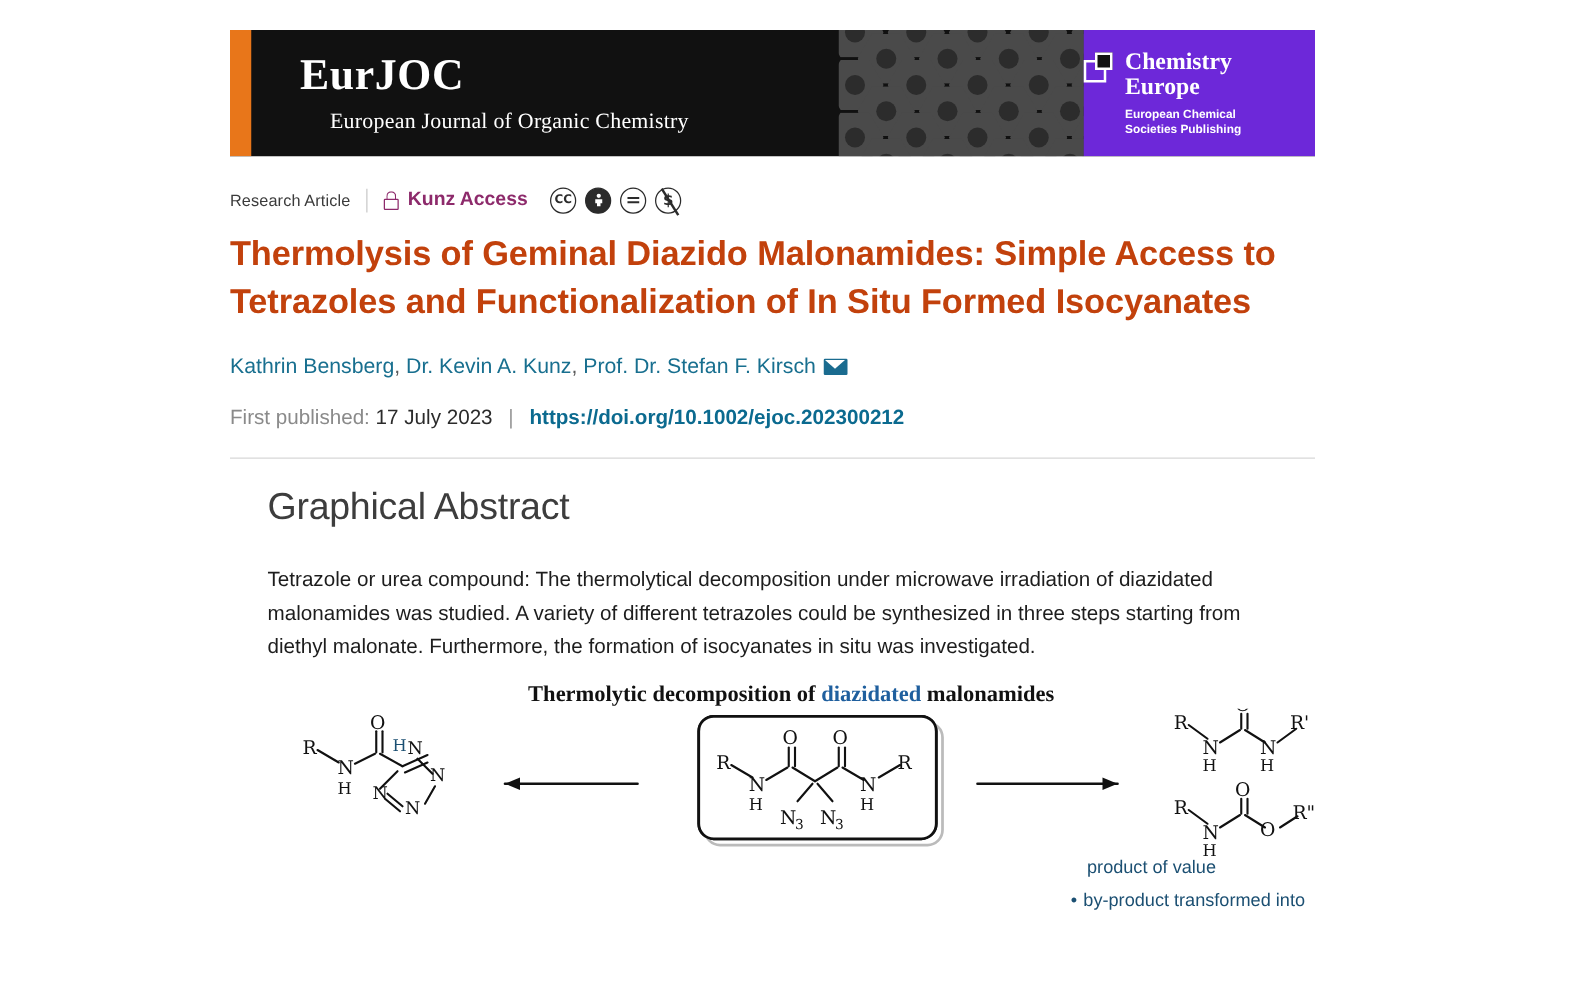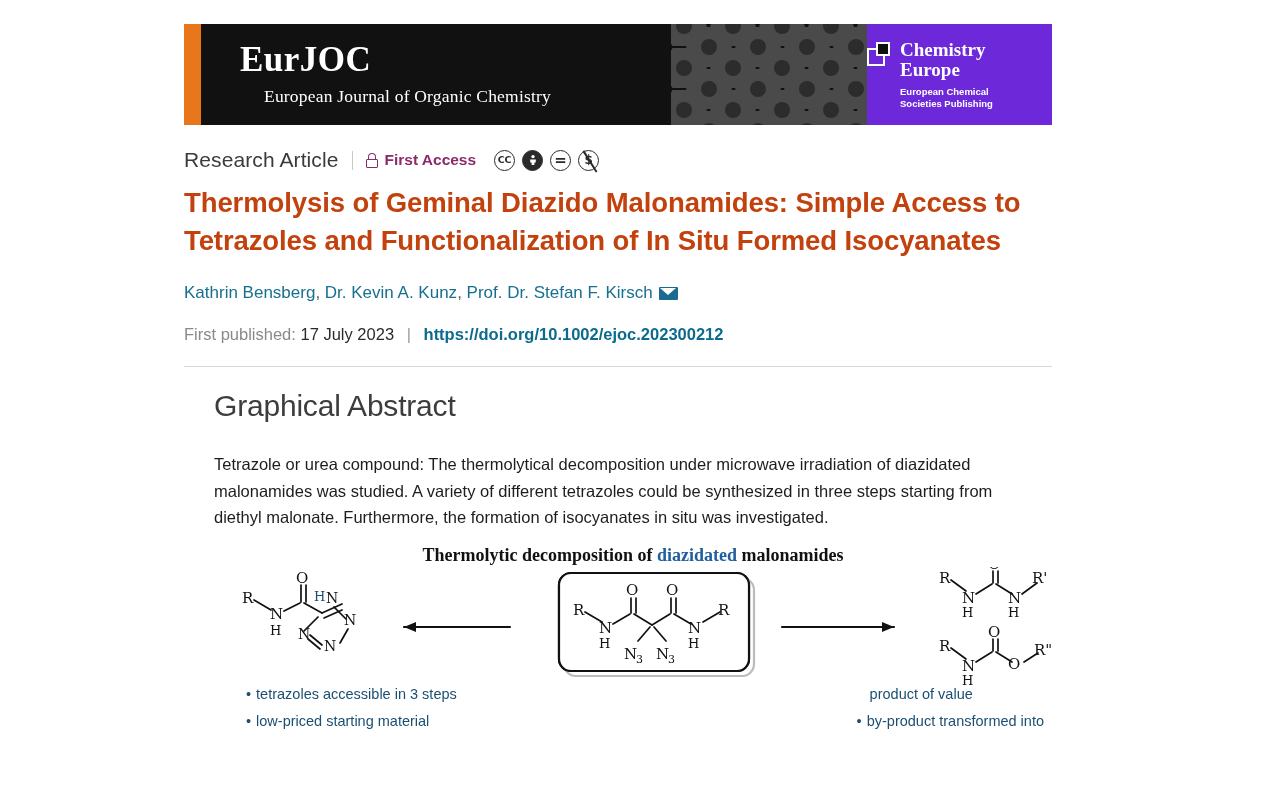--- a/index.html
+++ b/index.html
@@ -144,21 +144,21 @@
   }
 
   
   .meta-row {
     display: flex;
     align-items: center;
     margin-top: 23px;
     height: 24px;
   }
   .meta-type {
-    font-size: 21px;
+    font-size: 13px;
     color: #3b3b3b;
     letter-spacing: 0.1px;
   }
   .meta-sep {
     width: 1px;
     height: 19px;
     background: #c9c9c9;
     margin: 0 13px;
   }
   .oa-wrap {
@@ -409,21 +409,21 @@
     </div>
 
     <div class="meta-row">
       <div class="meta-type">Research Article</div>
       <div class="meta-sep"></div>
       <div class="oa-wrap">
         <span class="lock-icon">
           <span class="shackle"></span>
             <span class="body"></span>
         </span>
-        <span class="oa-label">First Access</span>
+        <span class="oa-label">Kunz Access</span>
       </div>
       <div class="cc-group">
         <span class="cc-badge" style="font-size:9.5px;">CC</span>
         <span class="cc-badge filled">
           <svg width="12" height="12" viewBox="0 0 12 12" aria-hidden="true">
             <circle cx="6" cy="2.6" r="1.7" fill="#ffffff"></circle>
             <path d="M3.2 5.4h5.6v3.2H7.4V11H4.6V8.6H3.2z" fill="#ffffff"></path>
           </svg>
         </span>
         <span class="cc-badge" style="font-size:15px;">=</span>
@@ -542,24 +542,20 @@
             <line x1="779" y1="84" x2="779" y2="72"></line>
             <line x1="784" y1="84" x2="784" y2="72"></line>
             <text x="774" y="70" font-size="15" stroke="none" fill="#111">O</text>
             <line x1="782" y1="85" x2="798" y2="95"></line>
             <text x="794" y="102" font-size="15" stroke="none" fill="#111">O</text>
             <line x1="810" y1="95" x2="824" y2="86"></line>
             <text x="820" y="88" font-size="15" stroke="none" fill="#111">R"</text>
           </g>
         </svg>
 
-        <div class="bullets-left">
-          <div class="b"><span class="dot">•</span><span>tetrazoles accessible in 3 steps</span></div>
-          <div class="b"><span class="dot">•</span><span>low-priced starting material</span></div>
-        </div>
 
         <div class="bullets-right">
           <div class="b" style="padding-left:13px;"><span>product of value</span></div>
           <div class="b"><span class="dot">•</span><span>by-product transformed into</span></div>
         </div>
       </div>
     </div>
 
   </div>
 </div>

